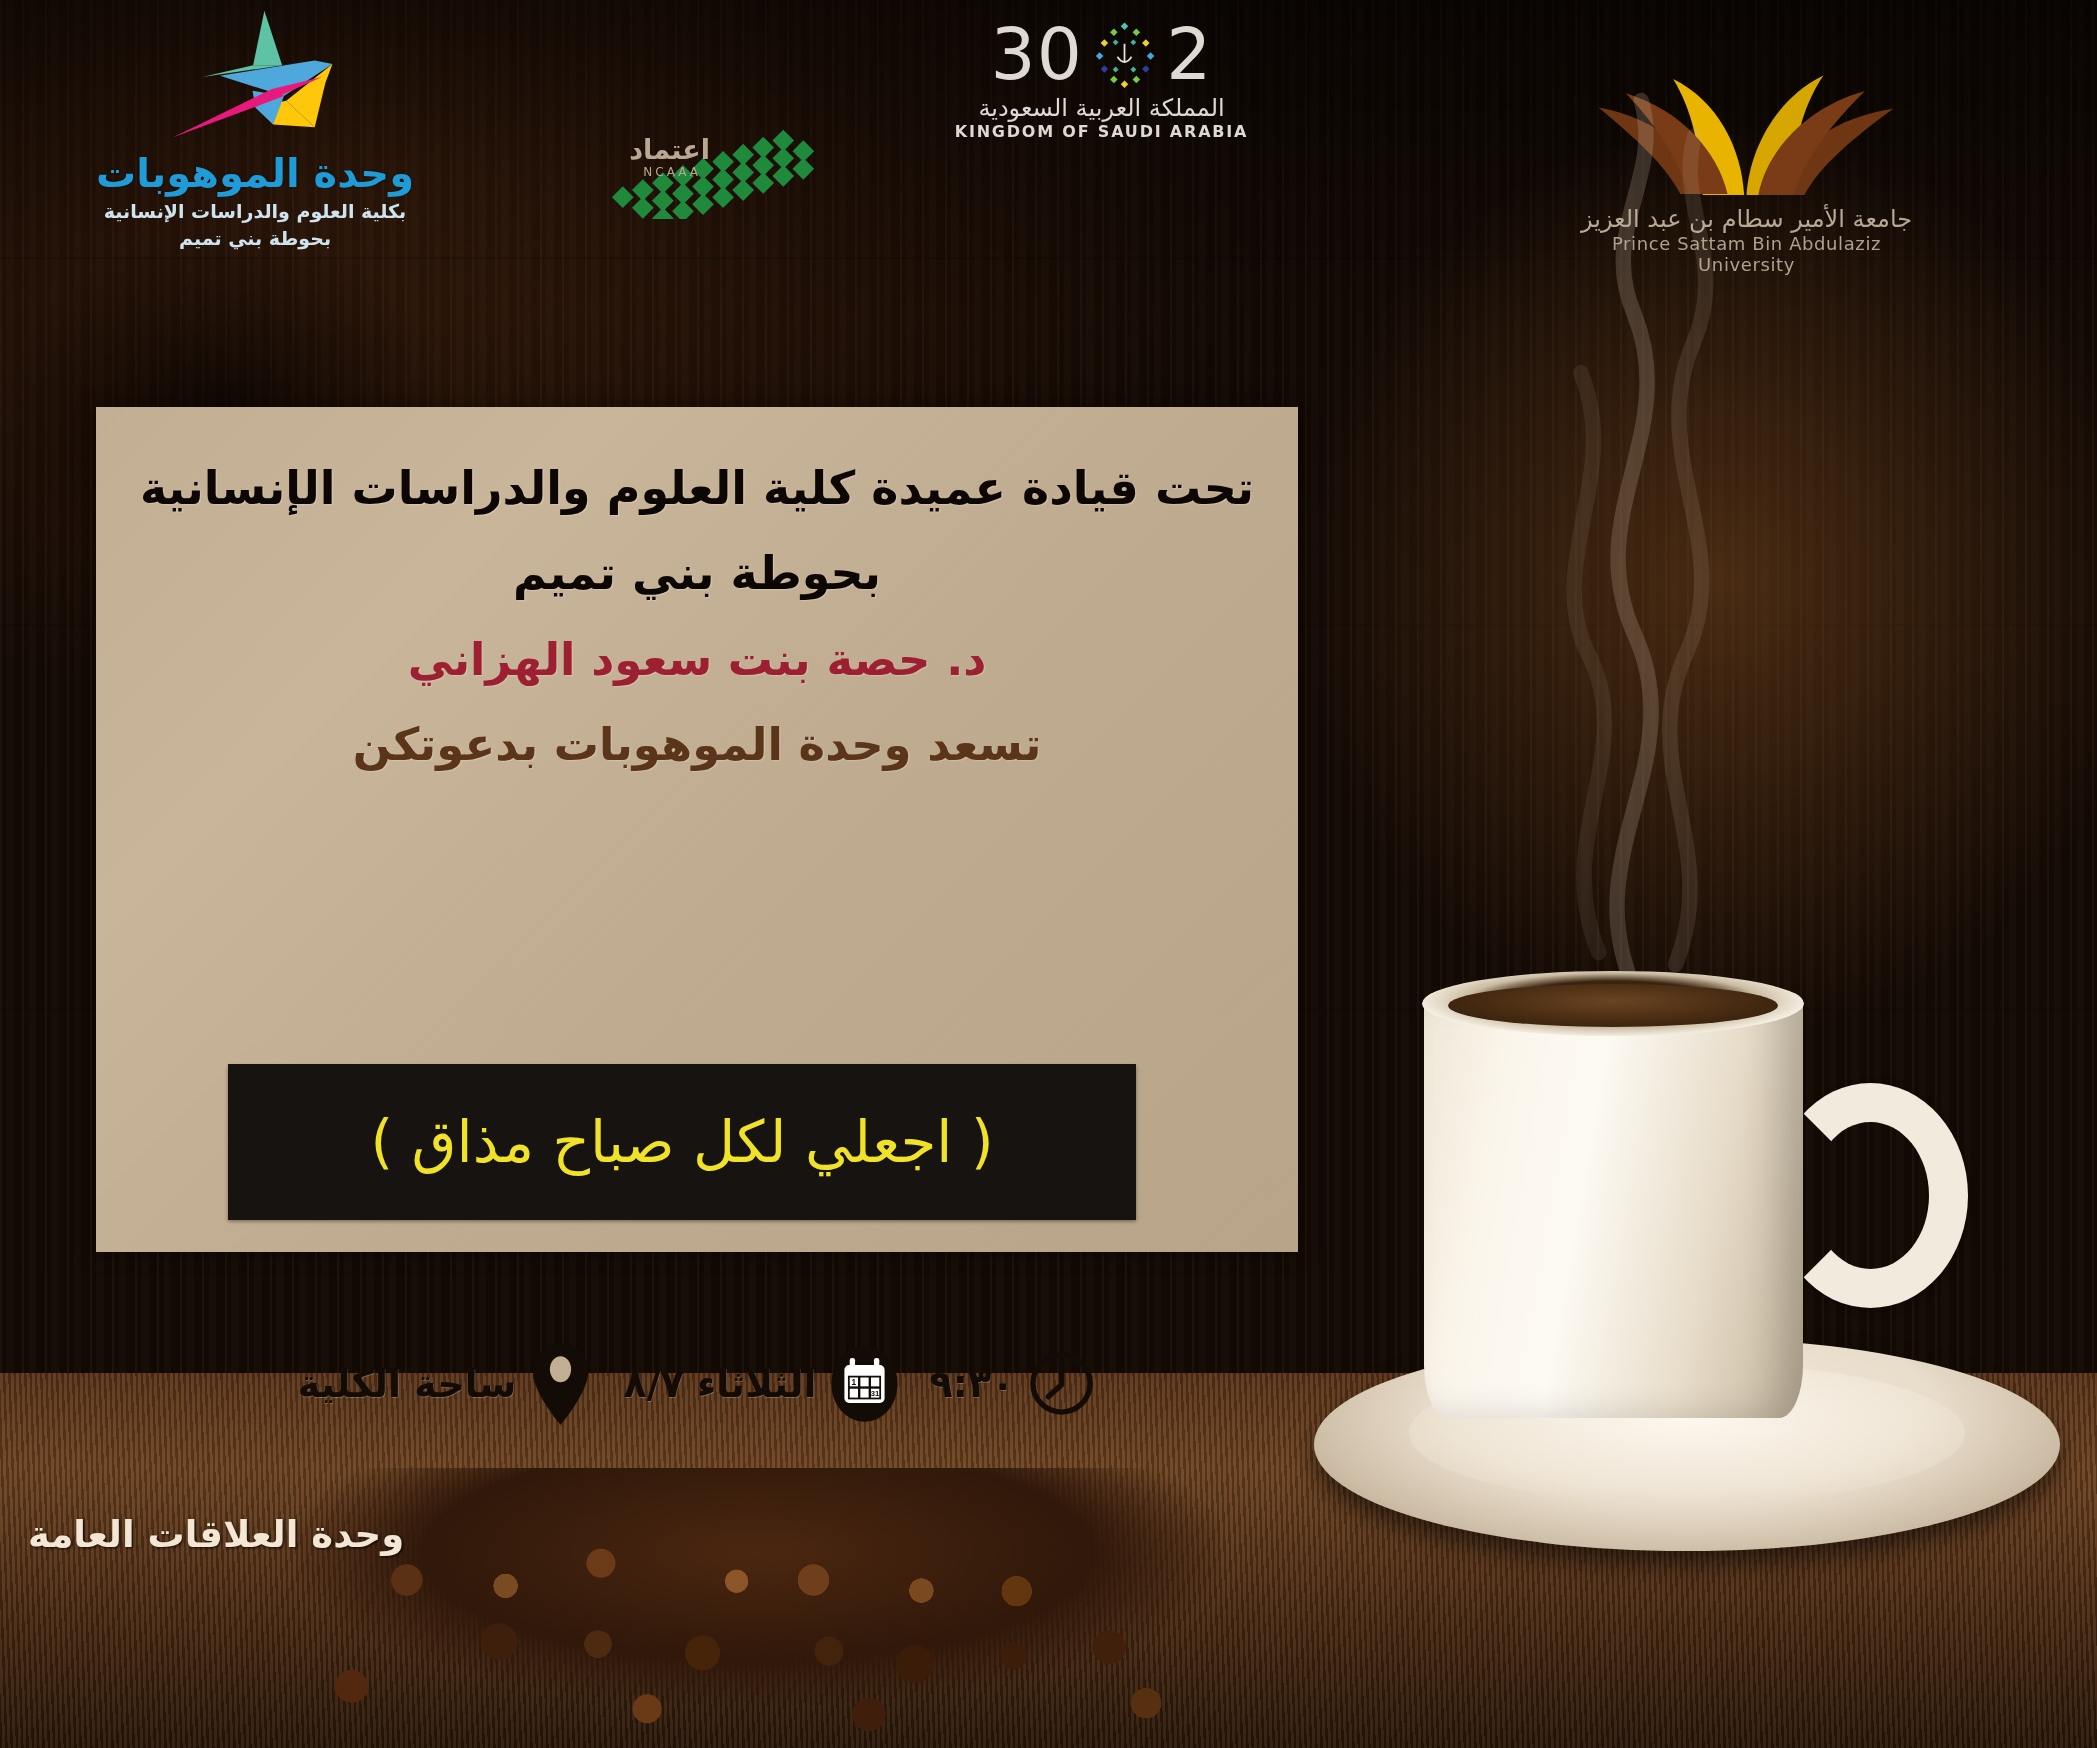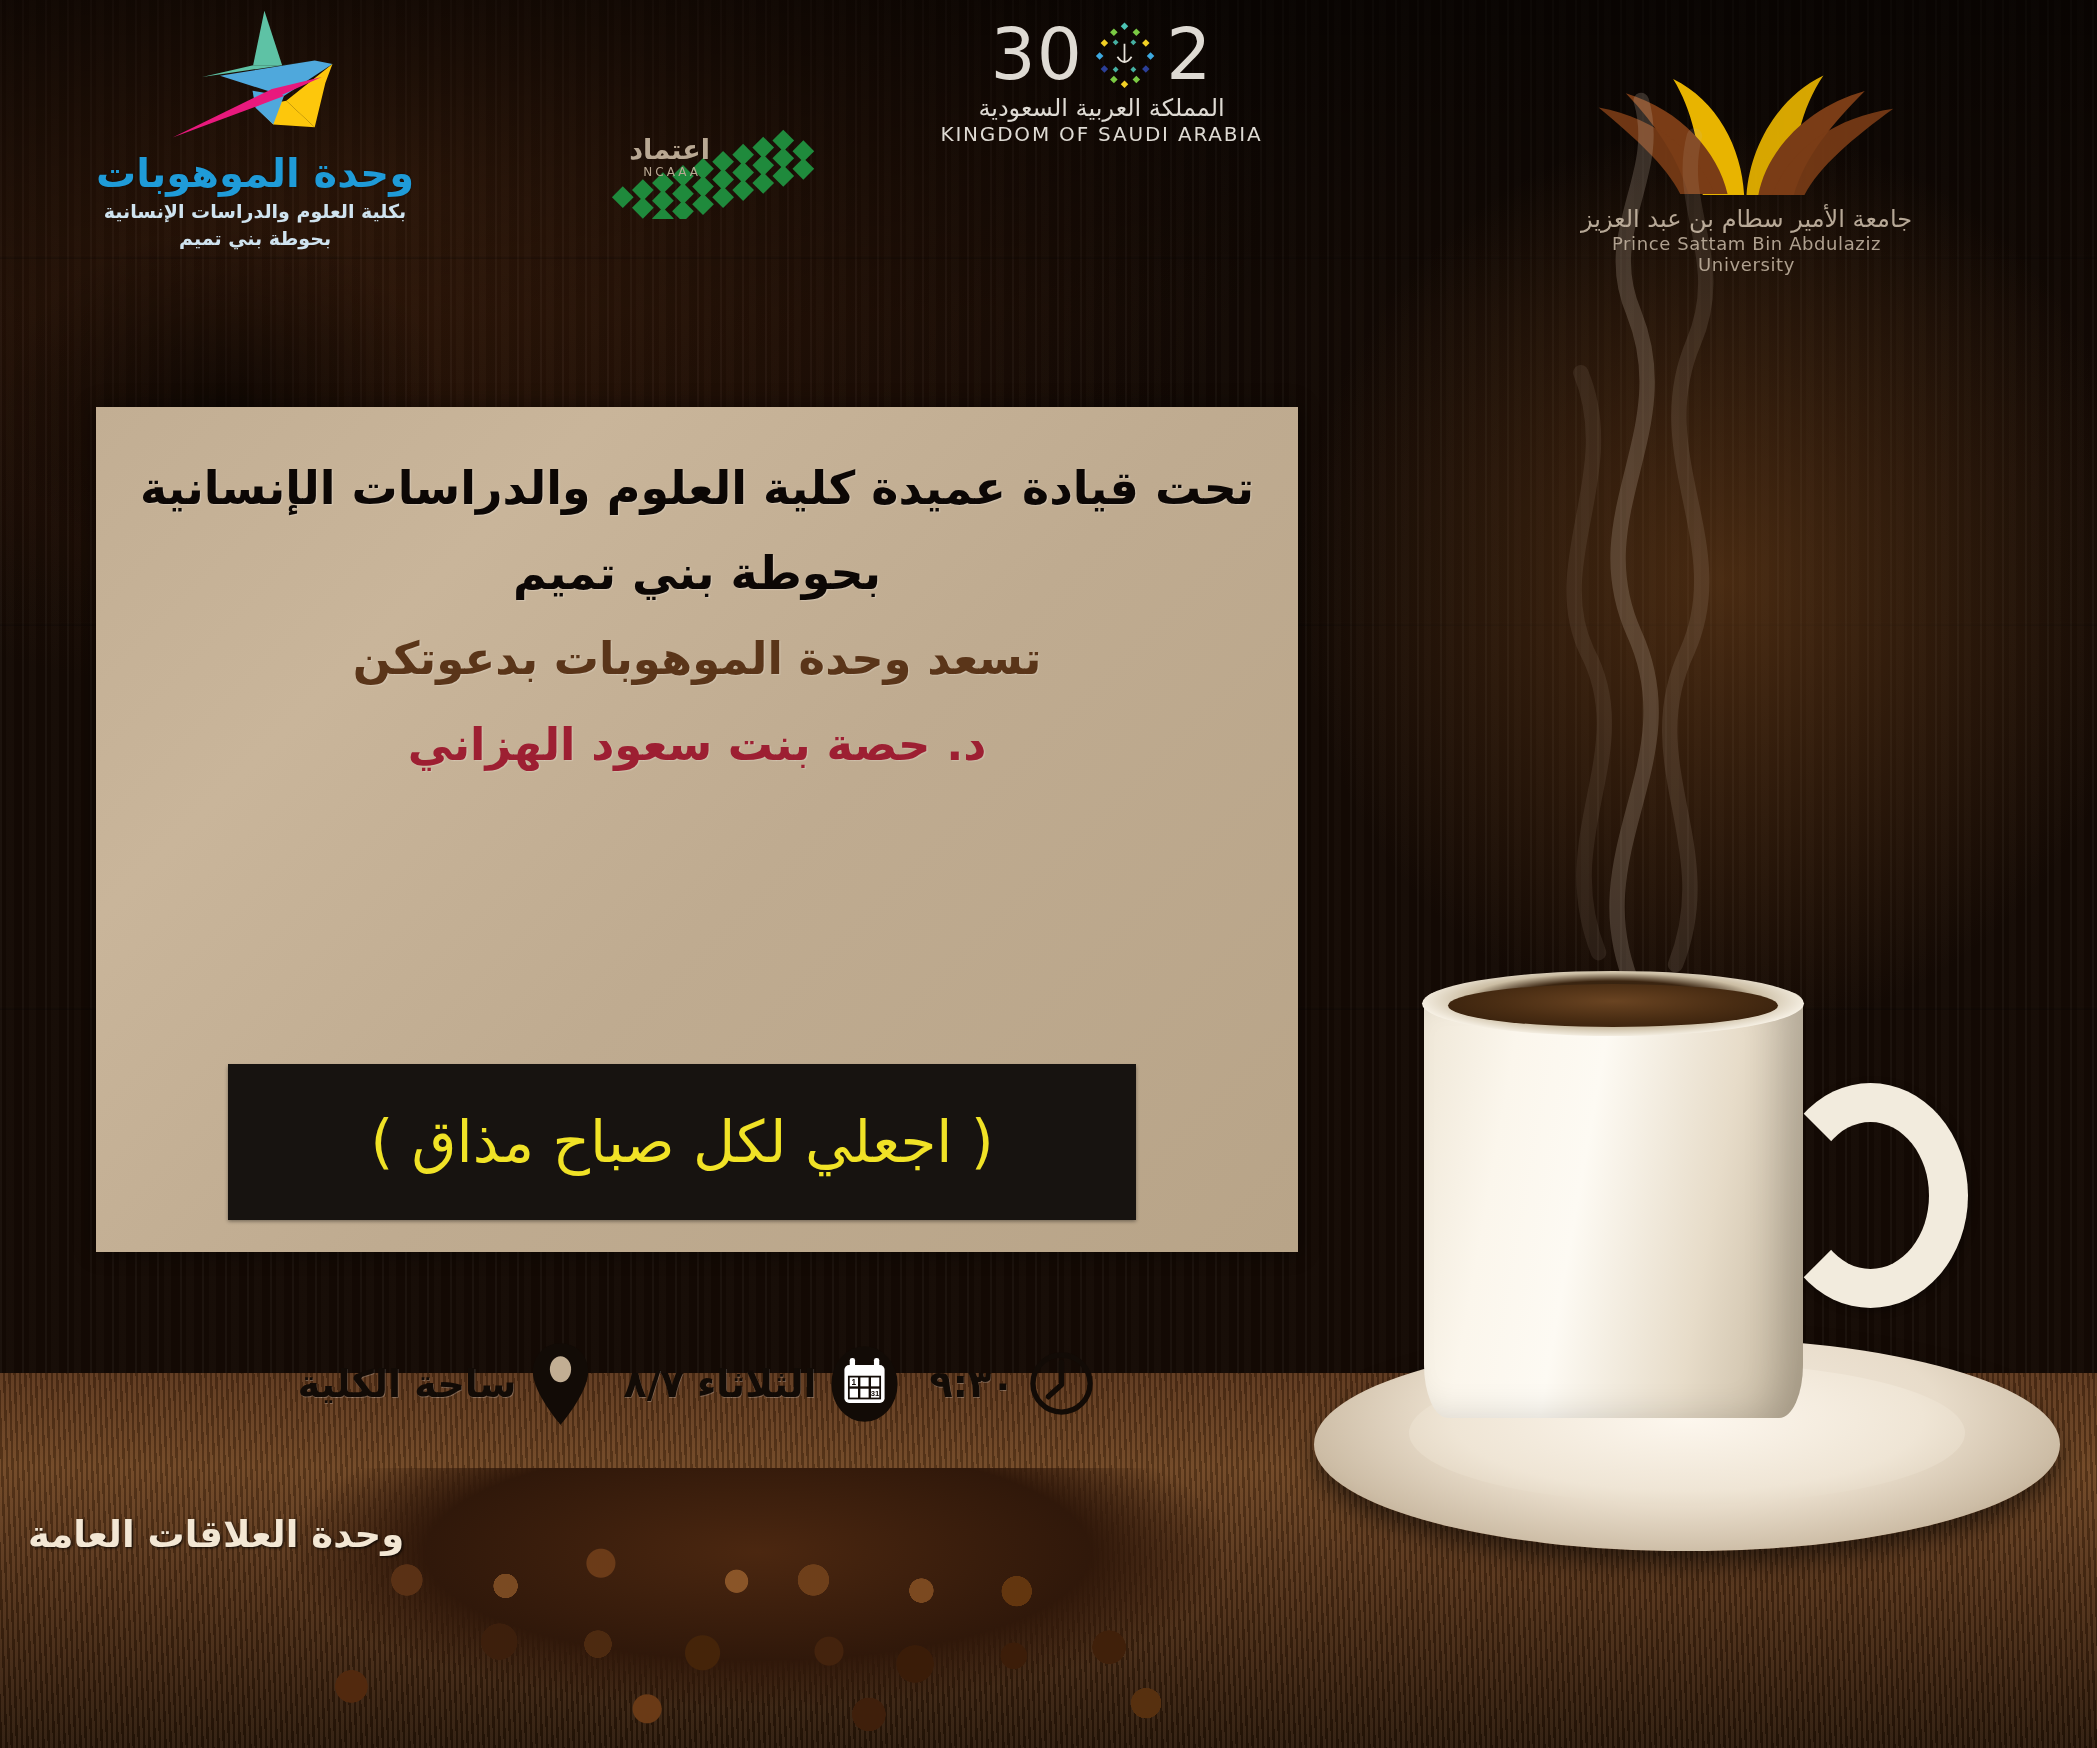--- a/index.html
+++ b/index.html
@@ -74,21 +74,21 @@
   .ncaaa-sub{
     position:absolute;right:140px;top:64px;
     color:#b9a893;font-size:12px;letter-spacing:3px;
   }
 
   
   .logo-vision{position:absolute;left:924px;top:18px;width:355px;height:237px;text-align:center;color:#dedad3;}
   .v-line1{font-size:37px;letter-spacing:3.6px;font-weight:300;white-space:nowrap;}
   .v-num{font-size:71px;font-weight:400;letter-spacing:1.2px;line-height:1.05;display:flex;justify-content:center;align-items:center;gap:2.4px;}
   .v-ar{font-size:24px;margin-top:1.2px;direction:rtl;}
-  .v-en{font-size:20px;letter-spacing:1.8px;font-weight:normal;}
+  .v-en{font-size:16px;letter-spacing:1.8px;font-weight:bold;}
 
   
   .logo-psau{position:absolute;left:1563px;top:59px;width:367px;height:201px;text-align:center;}
   .psau-ar{color:#c8b9a6;font-size:24px;direction:rtl;font-weight:normal;margin-top:2.4px;opacity:.9;}
   .psau-en{color:#c8b9a6;font-size:18px;letter-spacing:0.6px;opacity:.85;}
 
   
   .panel{
     position:absolute;left:96px;top:407px;width:1202px;height:845px;
     background:linear-gradient(135deg,#c2ae93 0%,#c9b59a 25%,#bfab90 55%,#b8a488 100%);
@@ -376,23 +376,23 @@
 
   <div class="beans"></div>
   <div class="beans2"></div>
 
   <div class="panel">
 
     <div class="panel-line l-head">تحت قيادة عميدة كلية العلوم والدراسات الإنسانية</div>
 
     <div class="panel-line l-head2">بحوطة بني تميم</div>
 
+    <div class="panel-line l-name">د. حصة بنت سعود الهزاني</div>
+
     <div class="panel-line l-invite">تسعد وحدة الموهوبات بدعوتكن</div>
-
-    <div class="panel-line l-name">د. حصة بنت سعود الهزاني</div>
 
 
     <div class="slogan-box">
       <span class="slogan-txt">( اجعلي لكل صباح مذاق )</span>
     </div>
 
     <div class="info-row">
 
       <div class="info-item">
         <span class="icon-box">

